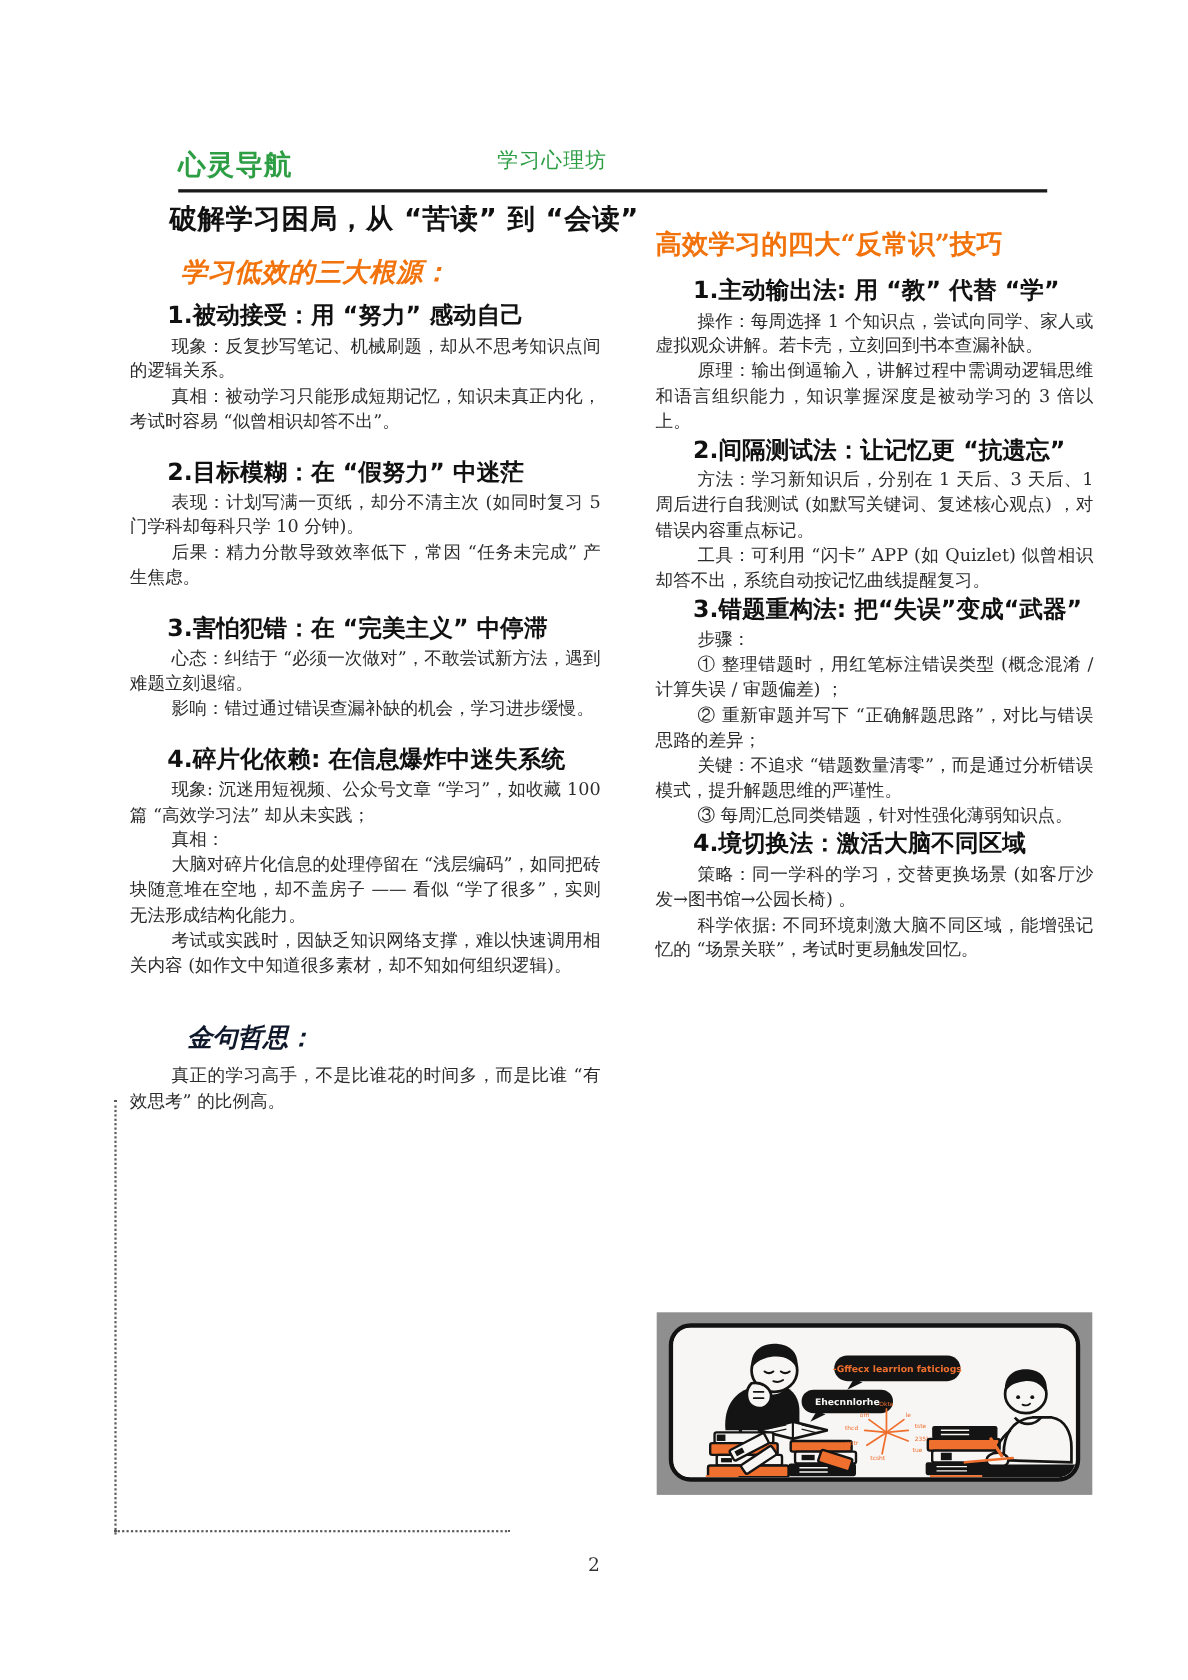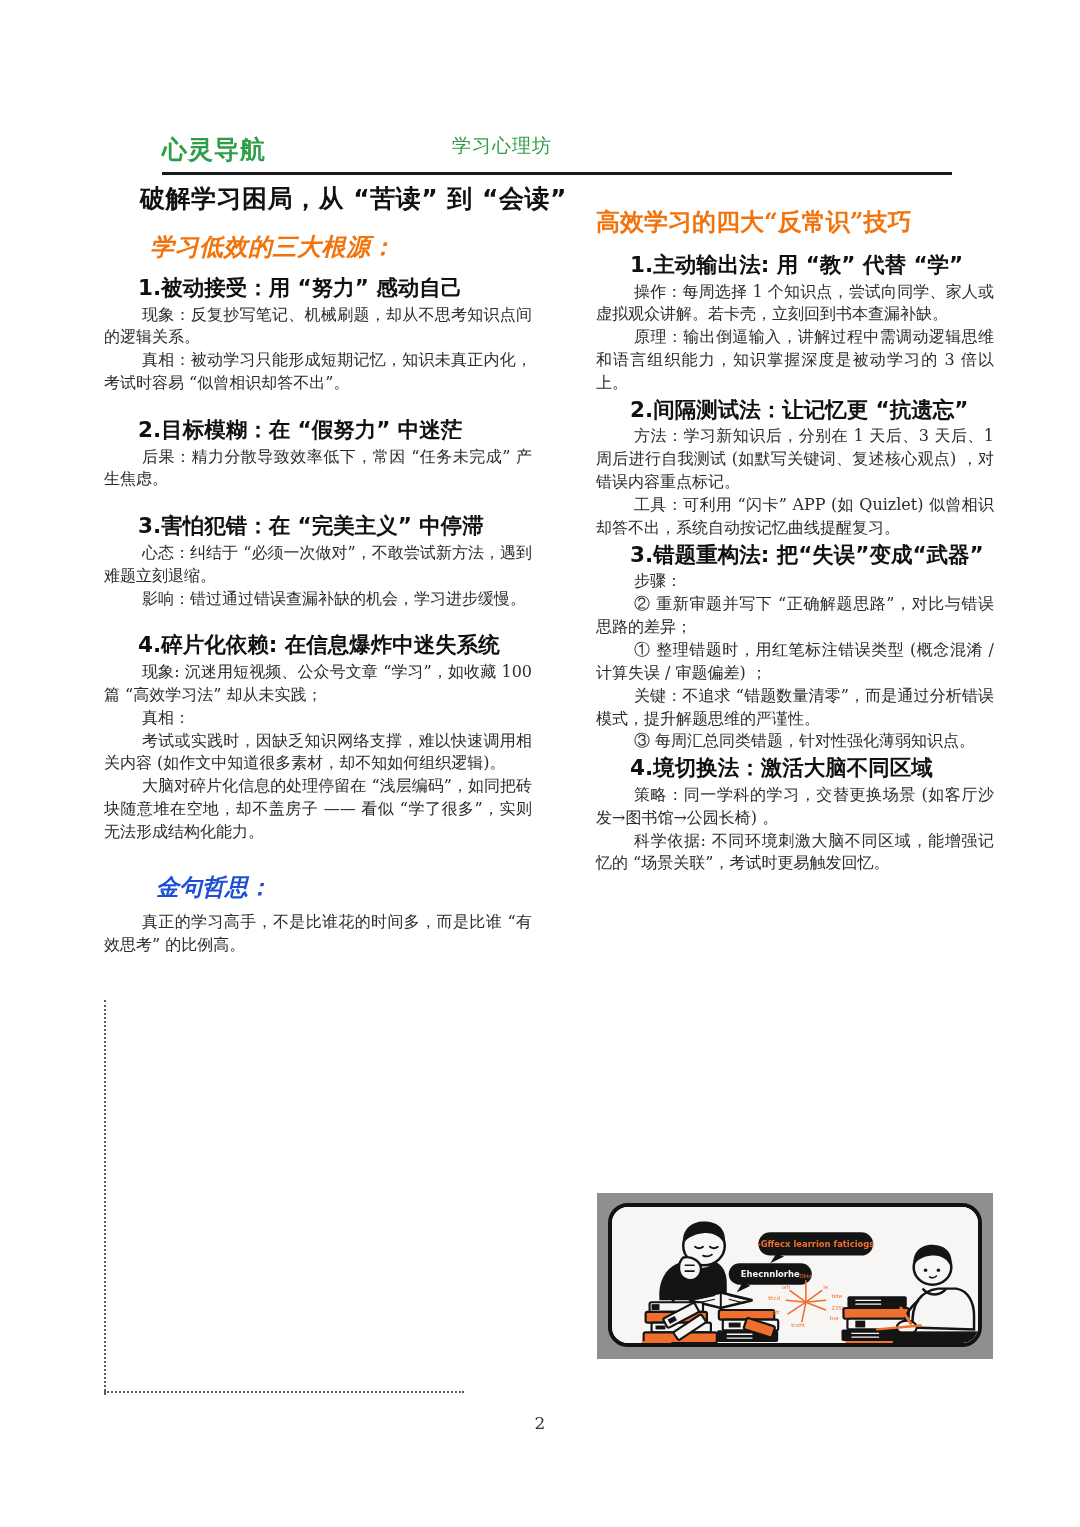--- a/index.html
+++ b/index.html
@@ -48,21 +48,21 @@
     white-space:nowrap;
   }
   .header-rule{
     position:absolute;left:162px;top:172px;
     width:790px;height:0;
     border-top:3px solid #1a1a1a;
   }
   
   .col-left{
     position:absolute;
-    left:104px;top:182px;
+    left:118px;top:182px;
     width:428px;
   }
   .col-right{
     position:absolute;
     left:596px;top:206px;
     width:398px;
   }
   
   .doc-title{
     font-family:"DejaVu Sans","Liberation Sans",sans-serif;
@@ -81,22 +81,22 @@
   }
   .sec-head.right-head{
     font-style:normal;
     font-size:24px;
     margin:0 0 12px 0;
     letter-spacing:0;
   }
   .gold-head{
     font-family:"DejaVu Serif","Liberation Serif",serif;
     font-size:23px;font-weight:700;font-style:italic;
-    color:#1d4ed8;
-    margin:28px 0 8px 52px;
+    color:#0f172a;
+    margin:38px 0 8px 52px;
     white-space:nowrap;
   }
   .item-head{
     font-family:"DejaVu Sans","Liberation Sans",sans-serif;
     font-size:21.5px;font-weight:700;color:#111;
     margin:0;
     text-indent:34px;
     line-height:1.42;
     text-align:justify;
     text-justify:inter-ideograph;
@@ -158,57 +158,58 @@
 
     <div class="sec-head">学习低效的三大根源：</div>
 
     <div class="item-head">1.被动接受：用 “努力” 感动自己</div>
     <div class="para">现象：反复抄写笔记、机械刷题，却从不思考知识点间的逻辑关系。</div>
     <div class="para">真相：被动学习只能形成短期记忆，知识未真正内化，考试时容易 “似曾相识却答不出”。</div>
 
     <div class="gap-md"></div>
 
     <div class="item-head">2.目标模糊：在 “假努力” 中迷茫</div>
+    <div class="para">表现：计划写满一页纸，却分不清主次 (如同时复习 5 门学科却每科只学 10 分钟)。</div>
     <div class="para">后果：精力分散导致效率低下，常因 “任务未完成” 产生焦虑。</div>
 
     <div class="gap-md"></div>
 
     <div class="item-head">3.害怕犯错：在 “完美主义” 中停滞</div>
     <div class="para">心态：纠结于 “必须一次做对”，不敢尝试新方法，遇到难题立刻退缩。</div>
     <div class="para">影响：错过通过错误查漏补缺的机会，学习进步缓慢。</div>
 
     <div class="gap-md"></div>
 
     <div class="item-head">4.碎片化依赖: 在信息爆炸中迷失系统</div>
     <div class="para">现象: 沉迷用短视频、公众号文章 “学习”，如收藏 100 篇 “高效学习法” 却从未实践；</div>
     <div class="para">真相：</div>
+    <div class="para">大脑对碎片化信息的处理停留在 “浅层编码”，如同把砖块随意堆在空地，却不盖房子 —— 看似 “学了很多”，实则无法形成结构化能力。</div>
     <div class="para">考试或实践时，因缺乏知识网络支撑，难以快速调用相关内容 (如作文中知道很多素材，却不知如何组织逻辑)。</div>
-    <div class="para">大脑对碎片化信息的处理停留在 “浅层编码”，如同把砖块随意堆在空地，却不盖房子 —— 看似 “学了很多”，实则无法形成结构化能力。</div>
 
     <div class="gold-head">金句哲思：</div>
     <div class="para">真正的学习高手，不是比谁花的时间多，而是比谁 “有效思考” 的比例高。</div>
 
   </div>
 
   <div class="col-right">
 
     <div class="sec-head right-head">高效学习的四大“反常识”技巧</div>
 
     <div class="item-head">1.主动输出法: 用 “教” 代替 “学”</div>
     <div class="para">操作：每周选择 1 个知识点，尝试向同学、家人或虚拟观众讲解。若卡壳，立刻回到书本查漏补缺。</div>
     <div class="para">原理：输出倒逼输入，讲解过程中需调动逻辑思维和语言组织能力，知识掌握深度是被动学习的 3 倍以上。</div>
 
     <div class="item-head">2.间隔测试法：让记忆更 “抗遗忘”</div>
     <div class="para">方法：学习新知识后，分别在 1 天后、3 天后、1 周后进行自我测试 (如默写关键词、复述核心观点) ，对错误内容重点标记。</div>
     <div class="para">工具：可利用 “闪卡” APP (如 Quizlet) 似曾相识却答不出，系统自动按记忆曲线提醒复习。</div>
 
     <div class="item-head">3.错题重构法: 把“失误”变成“武器”</div>
     <div class="para">步骤：</div>
+    <div class="para">① 整理错题时，用红笔标注错误类型 (概念混淆 / 计算失误 / 审题偏差) ；</div>
     <div class="para">② 重新审题并写下 “正确解题思路”，对比与错误思路的差异；</div>
-    <div class="para">① 整理错题时，用红笔标注错误类型 (概念混淆 / 计算失误 / 审题偏差) ；</div>
     <div class="para">关键：不追求 “错题数量清零”，而是通过分析错误模式，提升解题思维的严谨性。</div>
     <div class="para">③ 每周汇总同类错题，针对性强化薄弱知识点。</div>
 
     <div class="item-head">4.境切换法：激活大脑不同区域</div>
     <div class="para">策略：同一学科的学习，交替更换场景 (如客厅沙发→图书馆→公园长椅) 。</div>
     <div class="para">科学依据: 不同环境刺激大脑不同区域，能增强记忆的 “场景关联”，考试时更易触发回忆。</div>
 
   </div>
 
   <div class="illo-wrap">

